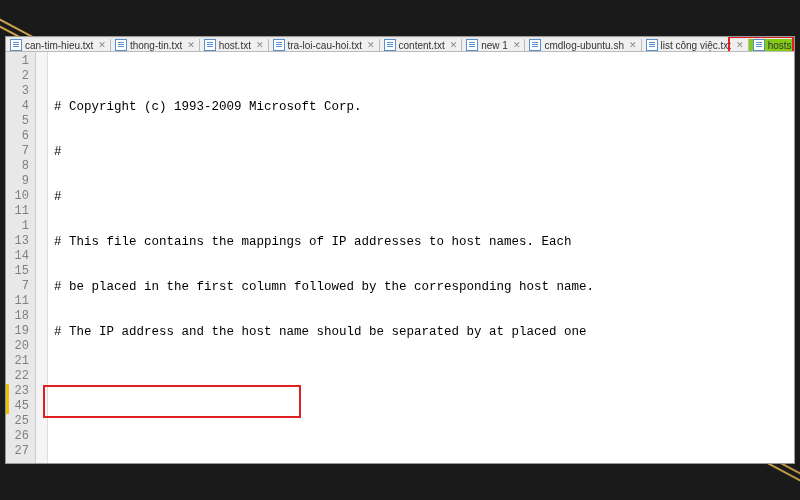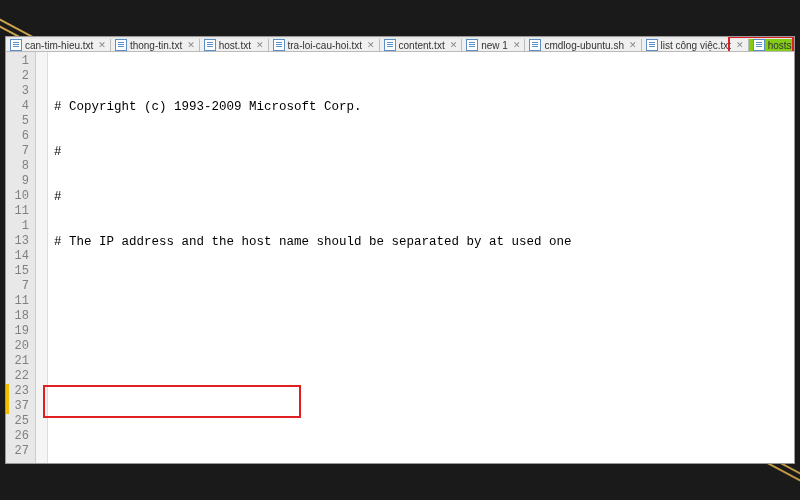--- a/index.html
+++ b/index.html
@@ -196,31 +196,33 @@
       <div>14</div>
       <div>15</div>
       <div>7</div>
       <div>11</div>
       <div>18</div>
       <div>19</div>
       <div>20</div>
       <div>21</div>
       <div>22</div>
       <div>23</div>
-      <div>37</div>
+      <div>45</div>
       <div>25</div>
       <div>26</div>
       <div>27</div>
     </div>
     <div class="fold-col"></div>
     <div class="code">
       <div class="line"># Copyright (c) 1993-2009 Microsoft Corp.</div>
       <div class="line">#</div>
       <div class="line">#</div>
-      <div class="line"># The IP address and the host name should be separated by at used one</div>
+      <div class="line"># This file contains the mappings of IP addresses to host names. Each</div>
+      <div class="line"># be placed in the first column followed by the corresponding host name.</div>
+      <div class="line"># The IP address and the host name should be separated by at placed one</div>
       
       
       
       
       
       
       
       
       
       

